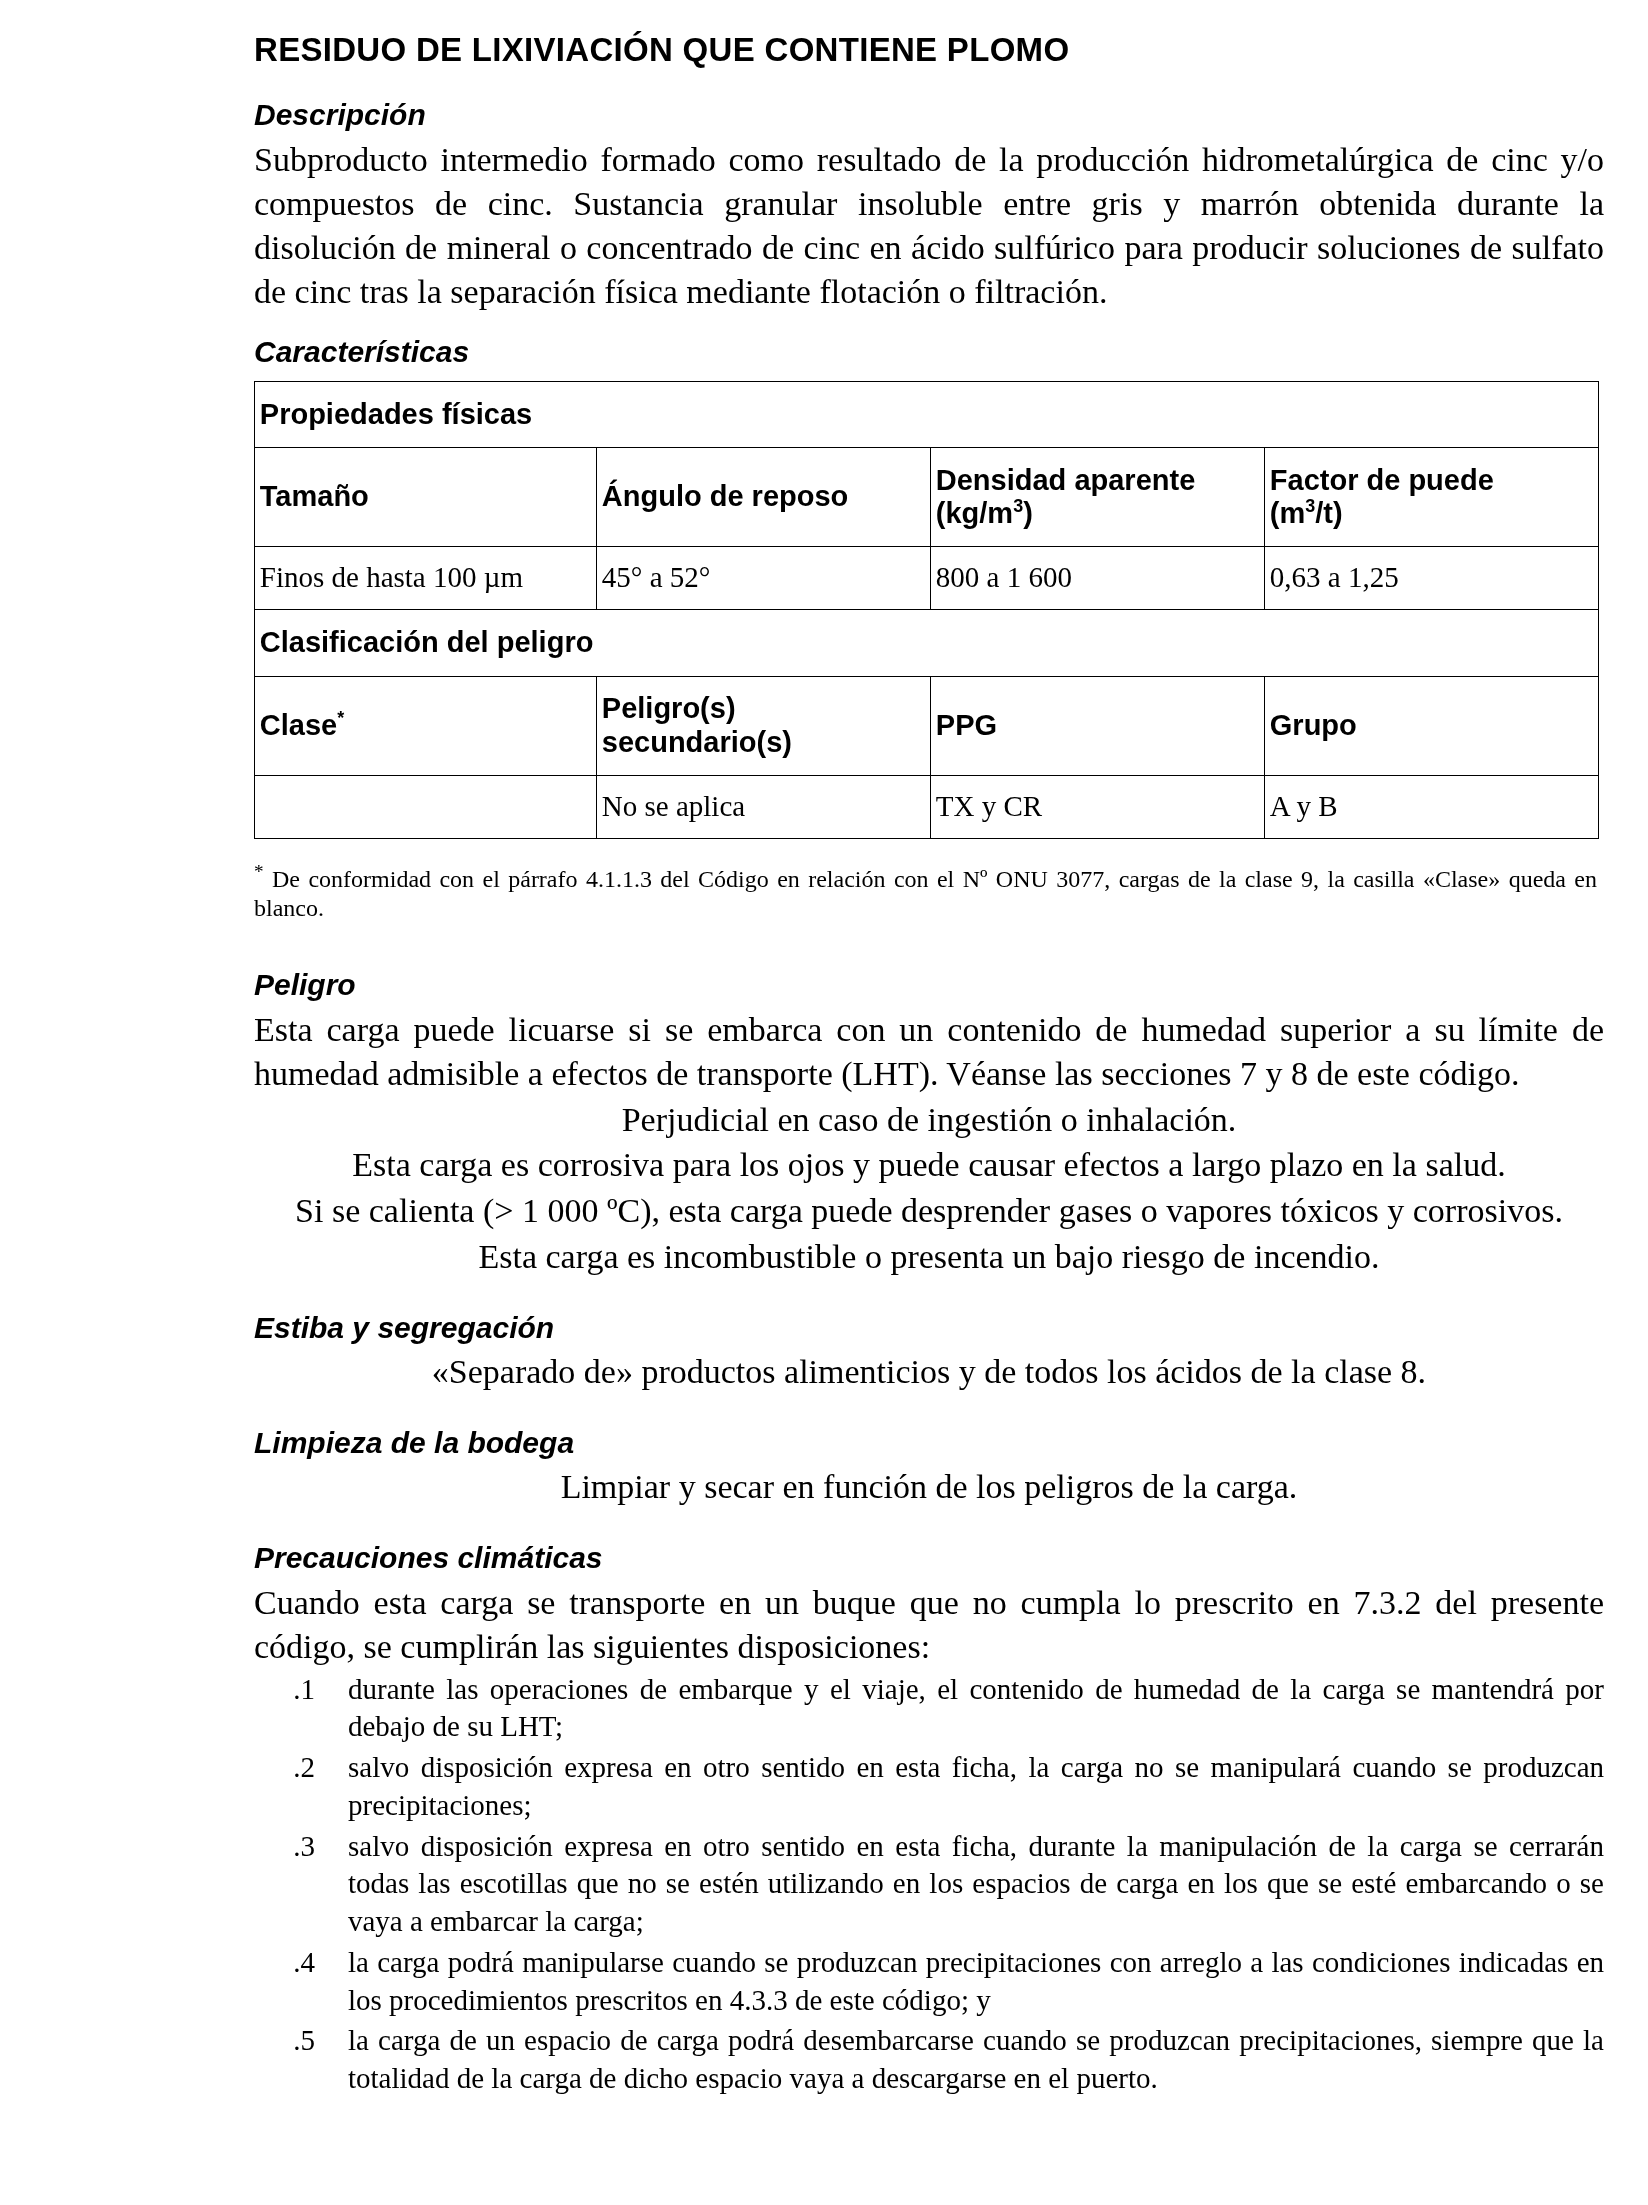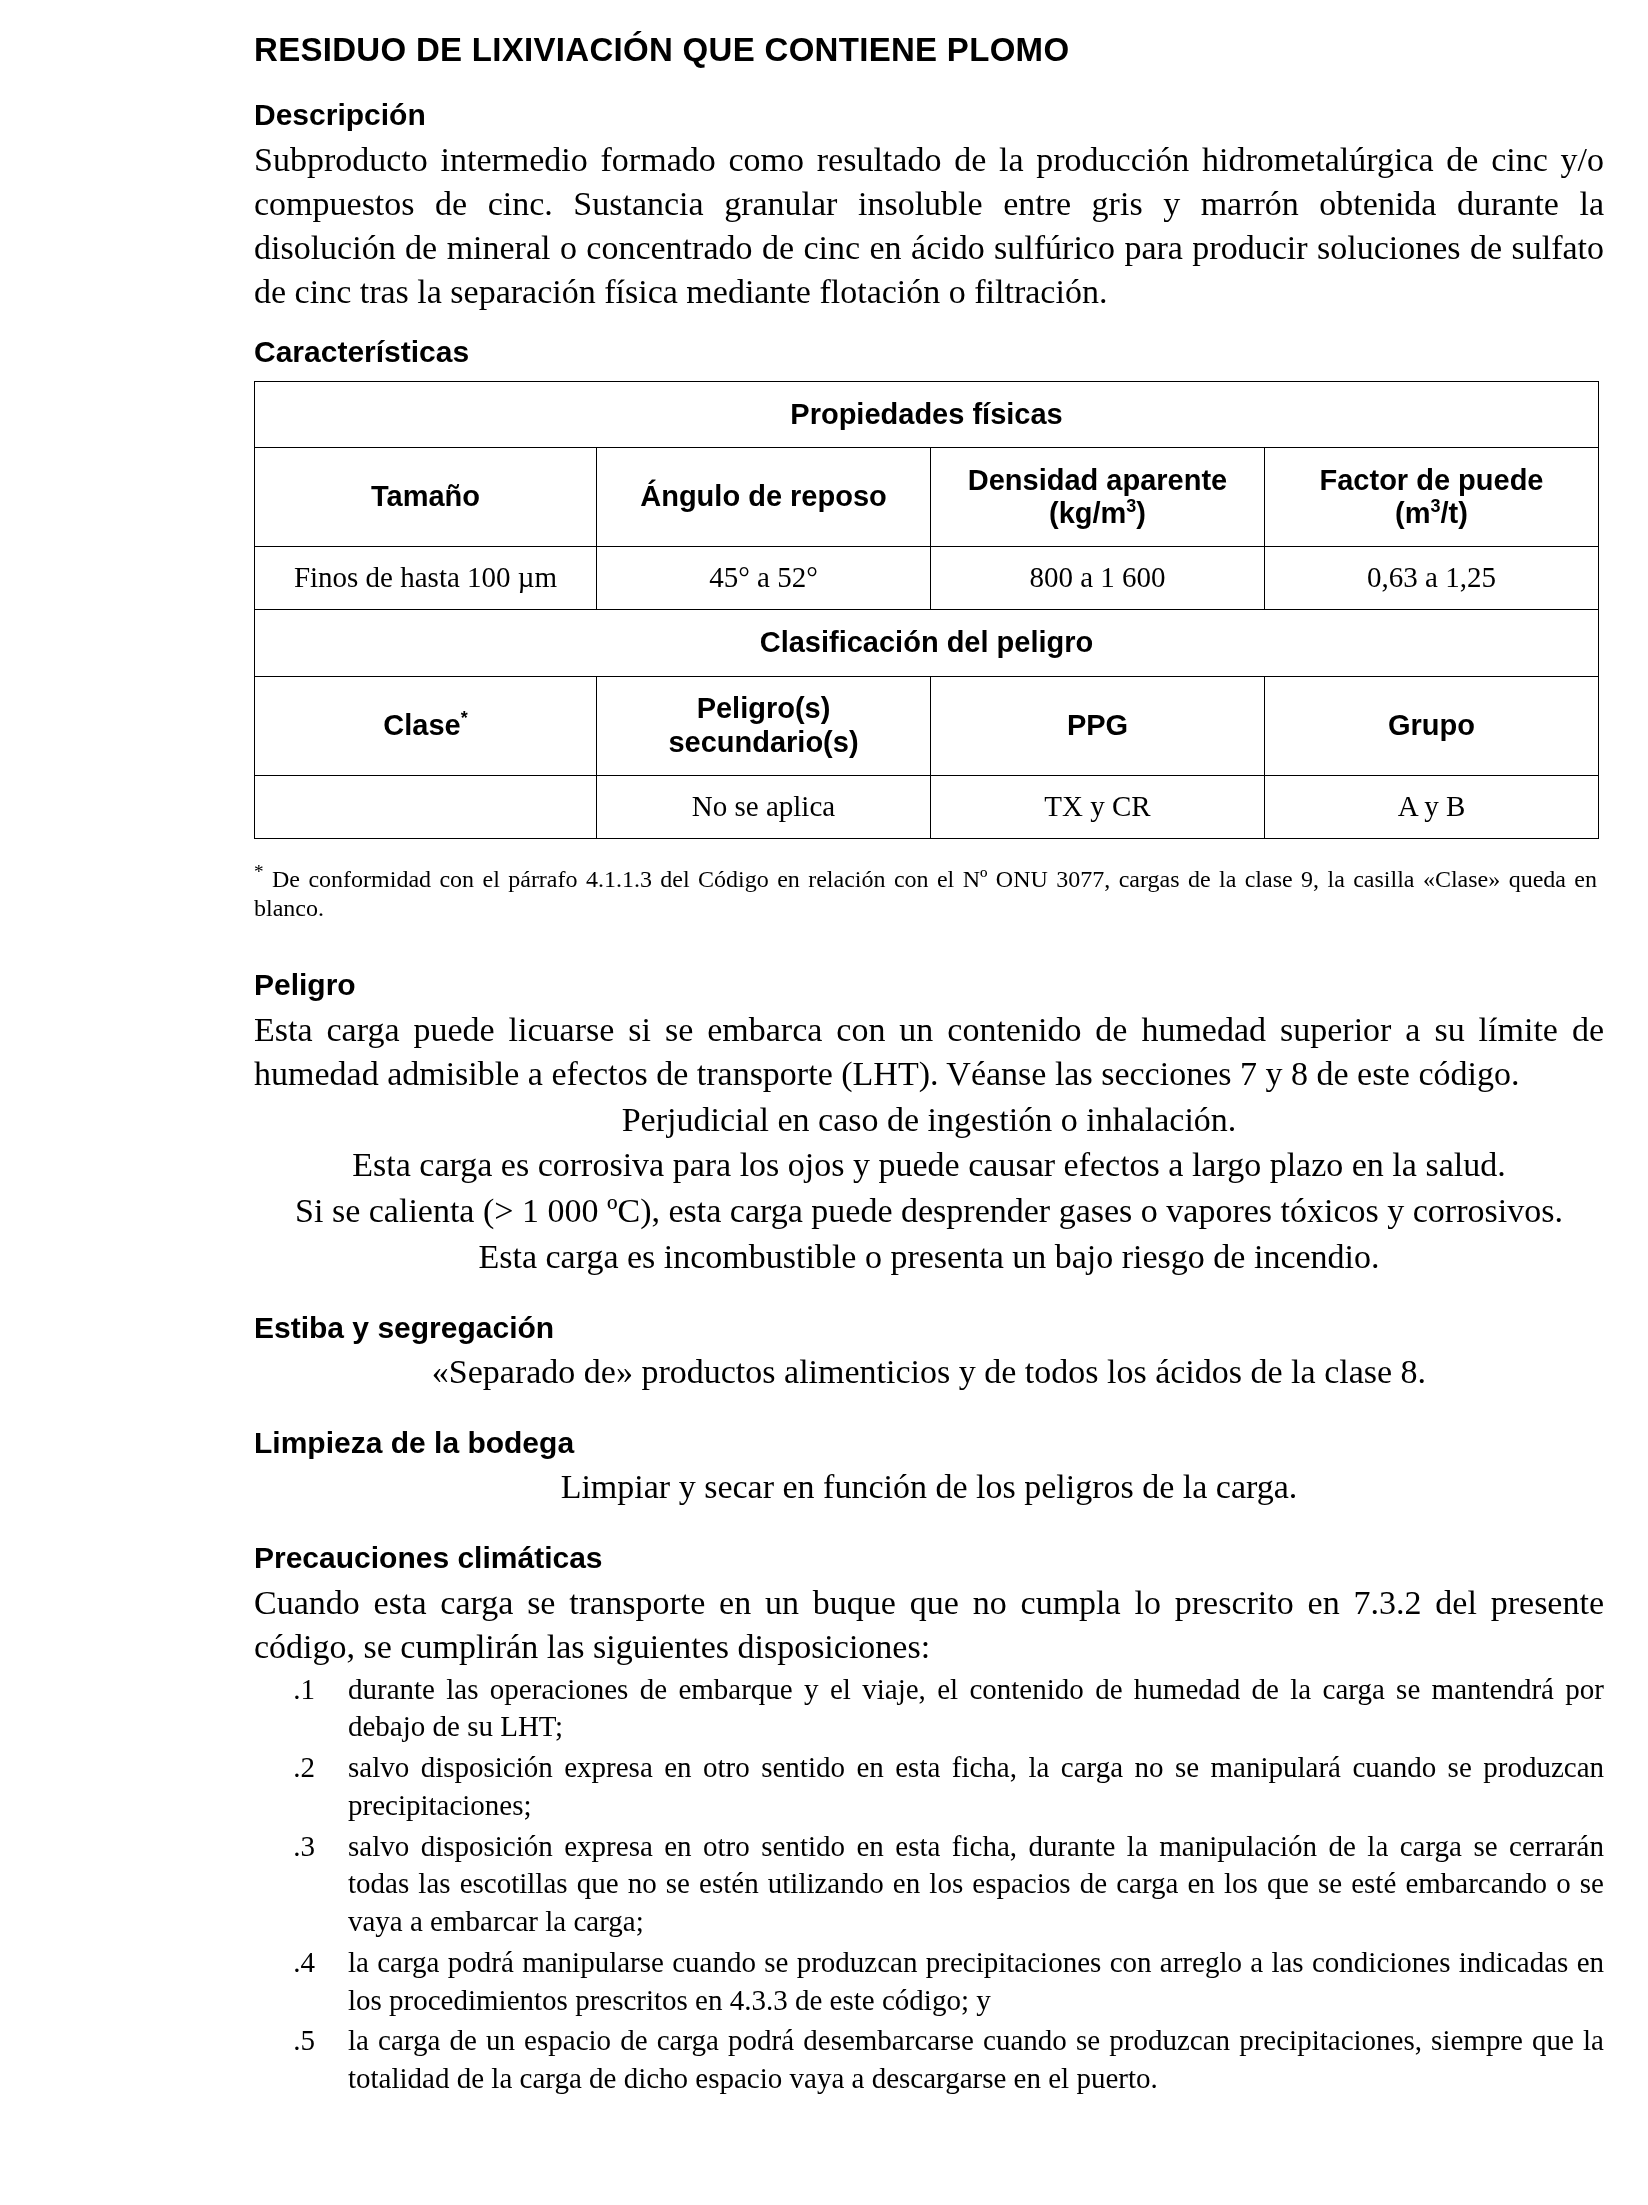--- a/index.html
+++ b/index.html
@@ -31,20 +31,21 @@
     letter-spacing: 0.3px;
     margin: 0 0 30px 0;
     line-height: 1.1;
   }
   h2.section-heading {
     font-family: "Liberation Sans", "DejaVu Sans", sans-serif;
     font-weight: bold;
     font-size: 30px;
     margin: 0 0 4.8px 0;
     line-height: 1.15;
+    font-style: italic;
   }
   .section {
     margin-bottom: 20.7px;
   }
   p.body-text {
     font-size: 34px;
     line-height: 1.30;
     margin: 0 0 1.6px 0;
     text-align: justify;
     text-justify: inter-word;
@@ -58,21 +59,20 @@
 
   
   table.props {
     border-collapse: collapse;
     width: 1343px;
     margin-top: 11px;
     table-layout: fixed;
   }
   table.props td {
     border: 1.6px solid #000000;
-    text-align: center;
     vertical-align: middle;
     font-size: 29px;
     padding: 11px 4.8px;
     line-height: 1.16;
   }
   table.props td.hdr {
     font-family: "Liberation Sans", "DejaVu Sans", sans-serif;
     font-weight: bold;
     font-size: 29px;
   }

